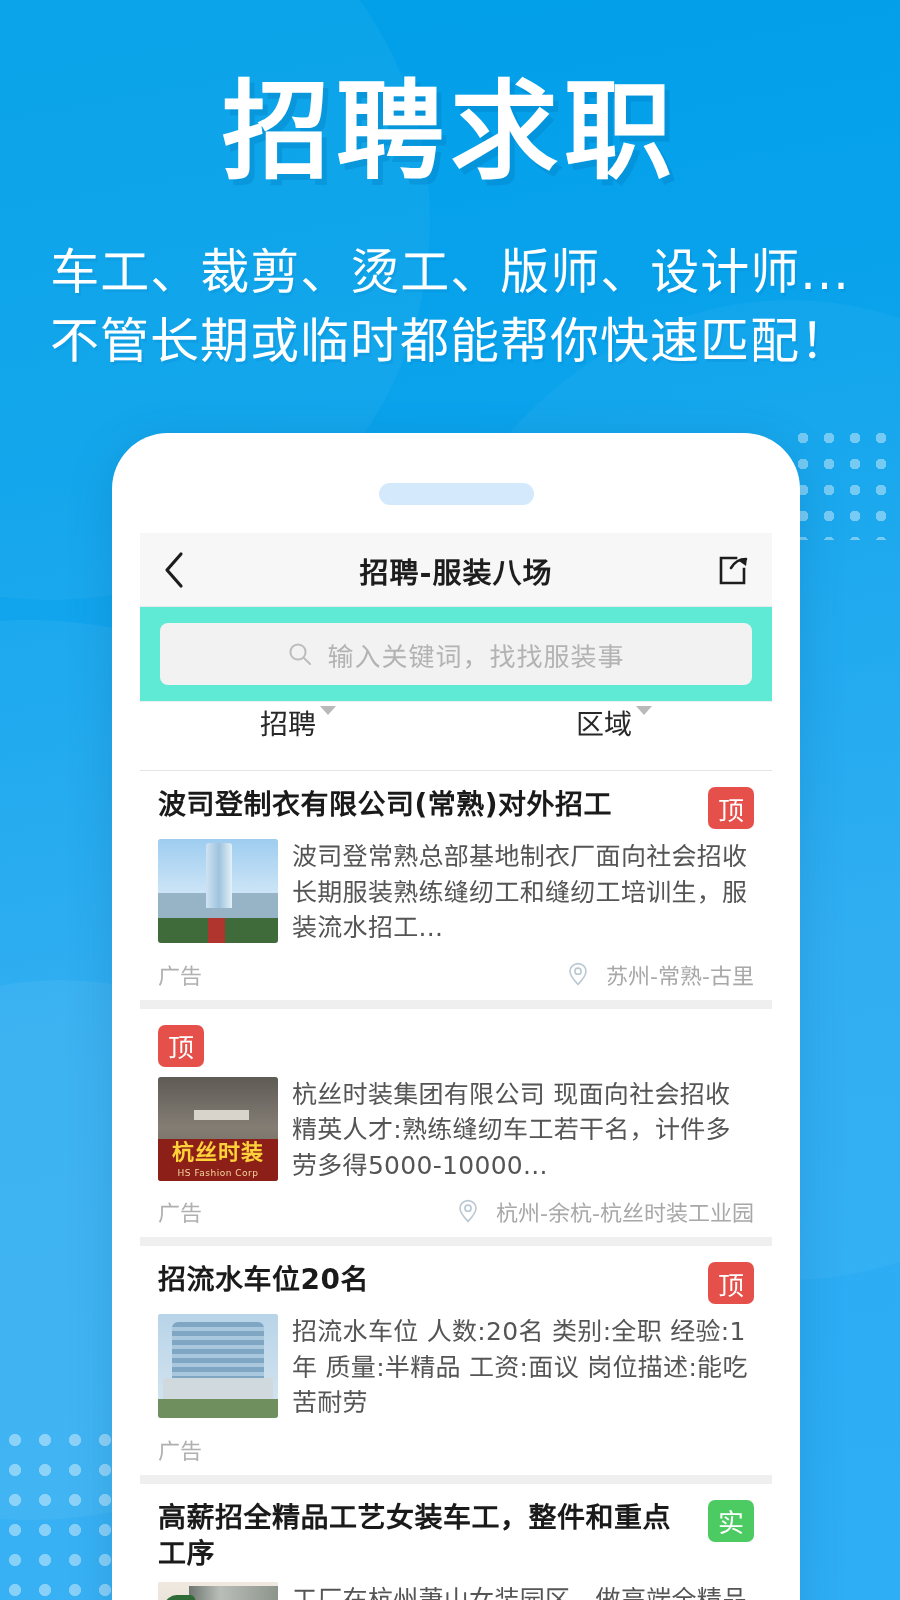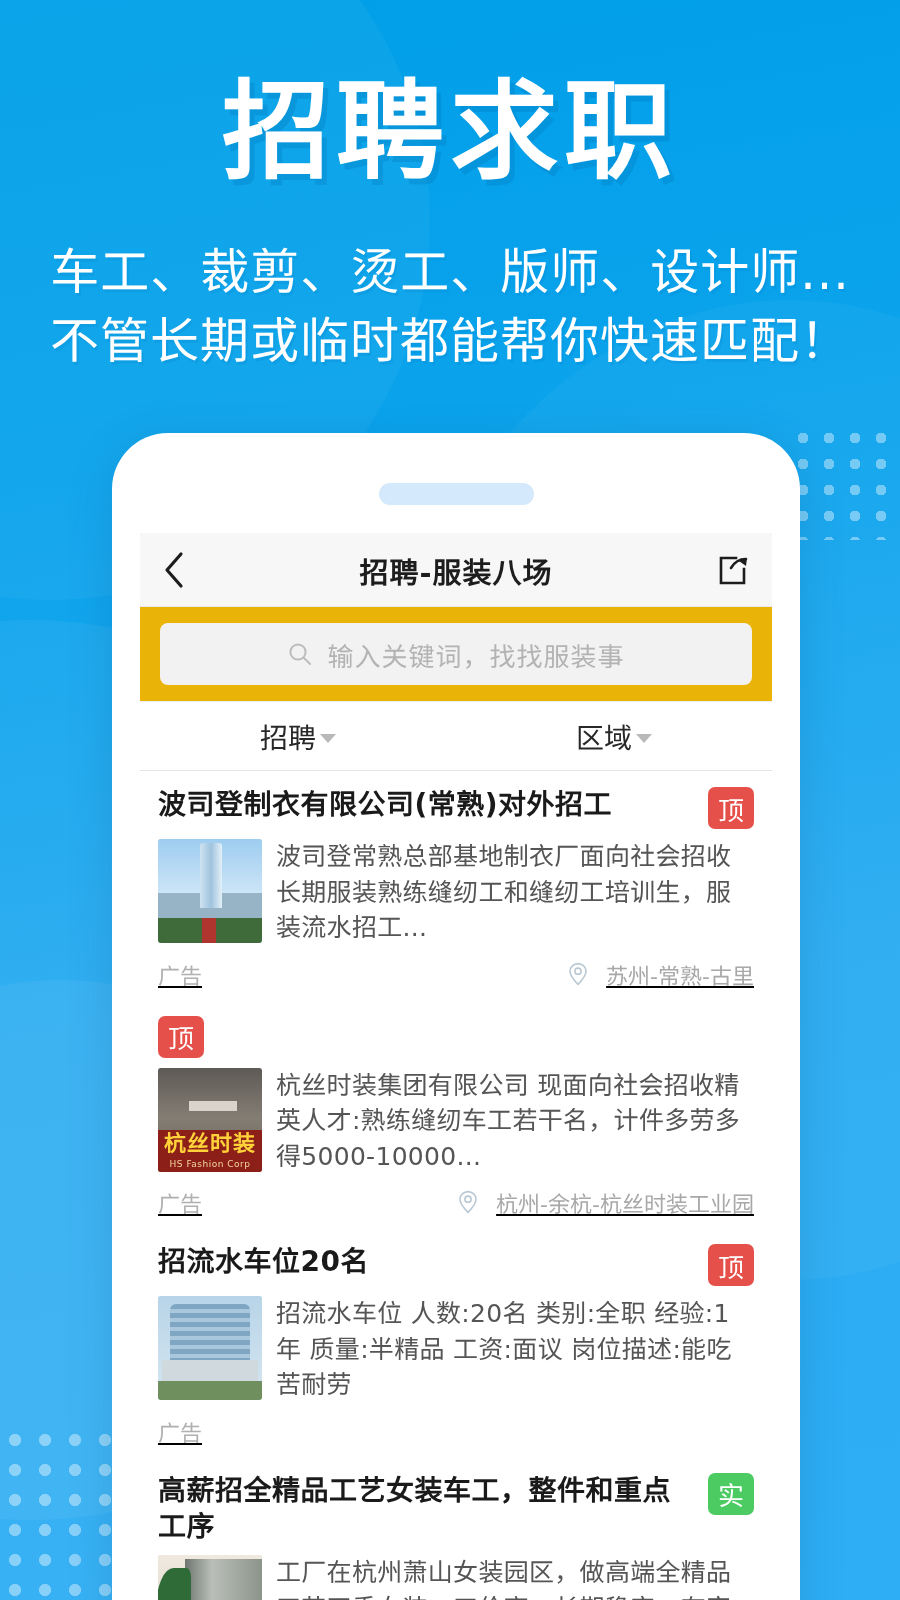--- a/index.html
+++ b/index.html
@@ -105,57 +105,58 @@
   .nav-back { width:42px; display:flex; align-items:center; }
   .nav-title {
     flex:1; text-align:center;
     font-size:29px; color:#1d1d1d; font-weight:600;
     letter-spacing:1px;
     font-family:"DejaVu Sans","Liberation Sans",sans-serif;
   }
   .nav-share { width:42px; display:flex; align-items:center; justify-content:flex-end; }
 
   
-  .search-wrap { padding:16px 20px 16px; background:#eab308; }
+  .search-wrap { padding:16px 20px 16px; background:#5eead4; }
   .search-box {
     height:62px; border-radius:8px; background:#f2f2f2;
     display:flex; align-items:center; justify-content:center;
     gap:14px;
   }
   .search-ph {
     font-size:26px; color:#b3b3b3; letter-spacing:1px;
     font-family:"DejaVu Sans","Liberation Sans",sans-serif;
   }
 
   
   .filters {
     display:flex; height:70px;
     border-top:1px solid #efefef;
     border-bottom:1px solid #e4e4e4;
     background:#fff;
   }
   .filter {
-    flex:1; display:flex; align-items:center; justify-content:center; gap:4px;
+    flex:1; display:flex; align-items:flex-start; justify-content:center; gap:4px;
   }
   .filter-label {
     font-size:28px; color:#282828;
     font-family:"DejaVu Sans","Liberation Sans",sans-serif;
   }
   .caret {
     width:0; height:0;
     border-left:8px solid transparent;
     border-right:8px solid transparent;
     border-top:9px solid #b9b9b9;
     margin-top:4px;
   }
 
   
   .list { background:#efefef; }
   .card {
     background:#ffffff;
+    margin-bottom:9px;
     padding:16px 18px 10px;
   }
   .card-head { display:flex; align-items:flex-start; gap:12px; }
   .card-title {
     flex:1;
     font-size:28px; line-height:1.3; color:#1a1a1a; font-weight:600;
     letter-spacing:0.5px;
     font-family:"DejaVu Sans","Liberation Sans",sans-serif;
   }
   .badge {
@@ -163,33 +164,32 @@
     width:46px; height:42px; border-radius:7px;
     color:#fff; font-size:26px;
     display:flex; align-items:center; justify-content:center;
     font-family:"DejaVu Sans","Liberation Sans",sans-serif;
   }
   .badge.top { background:#e5514a; }
   .badge.real { background:#4ccb62; }
 
   .card-body { display:flex; gap:14px; margin-top:10px; }
   .thumb {
-    flex:none; width:104px; height:104px; border-radius:3px;
+    flex:none; width:120px; height:104px; border-radius:3px;
     overflow:hidden; position:relative; background:#cfd8de;
   }
   .card-desc {
     flex:1;
     font-size:25px; line-height:1.42; color:#555555;
     letter-spacing:0.3px;
     font-family:"DejaVu Sans","Liberation Sans",sans-serif;
   }
   .card-foot {
     display:flex; align-items:flex-start; justify-content:space-between;
     margin-top:12px;
-    text-decoration:underline;
   }
   .meta {
     font-size:22px; color:#b0b0b0;
     font-family:"DejaVu Sans","Liberation Sans",sans-serif;
   }
   .loc { display:flex; align-items:center; gap:18px; }
   .loc-text {
     font-size:22px; color:#a8a8a8; white-space:nowrap;
     font-family:"DejaVu Sans","Liberation Sans",sans-serif;
   }

